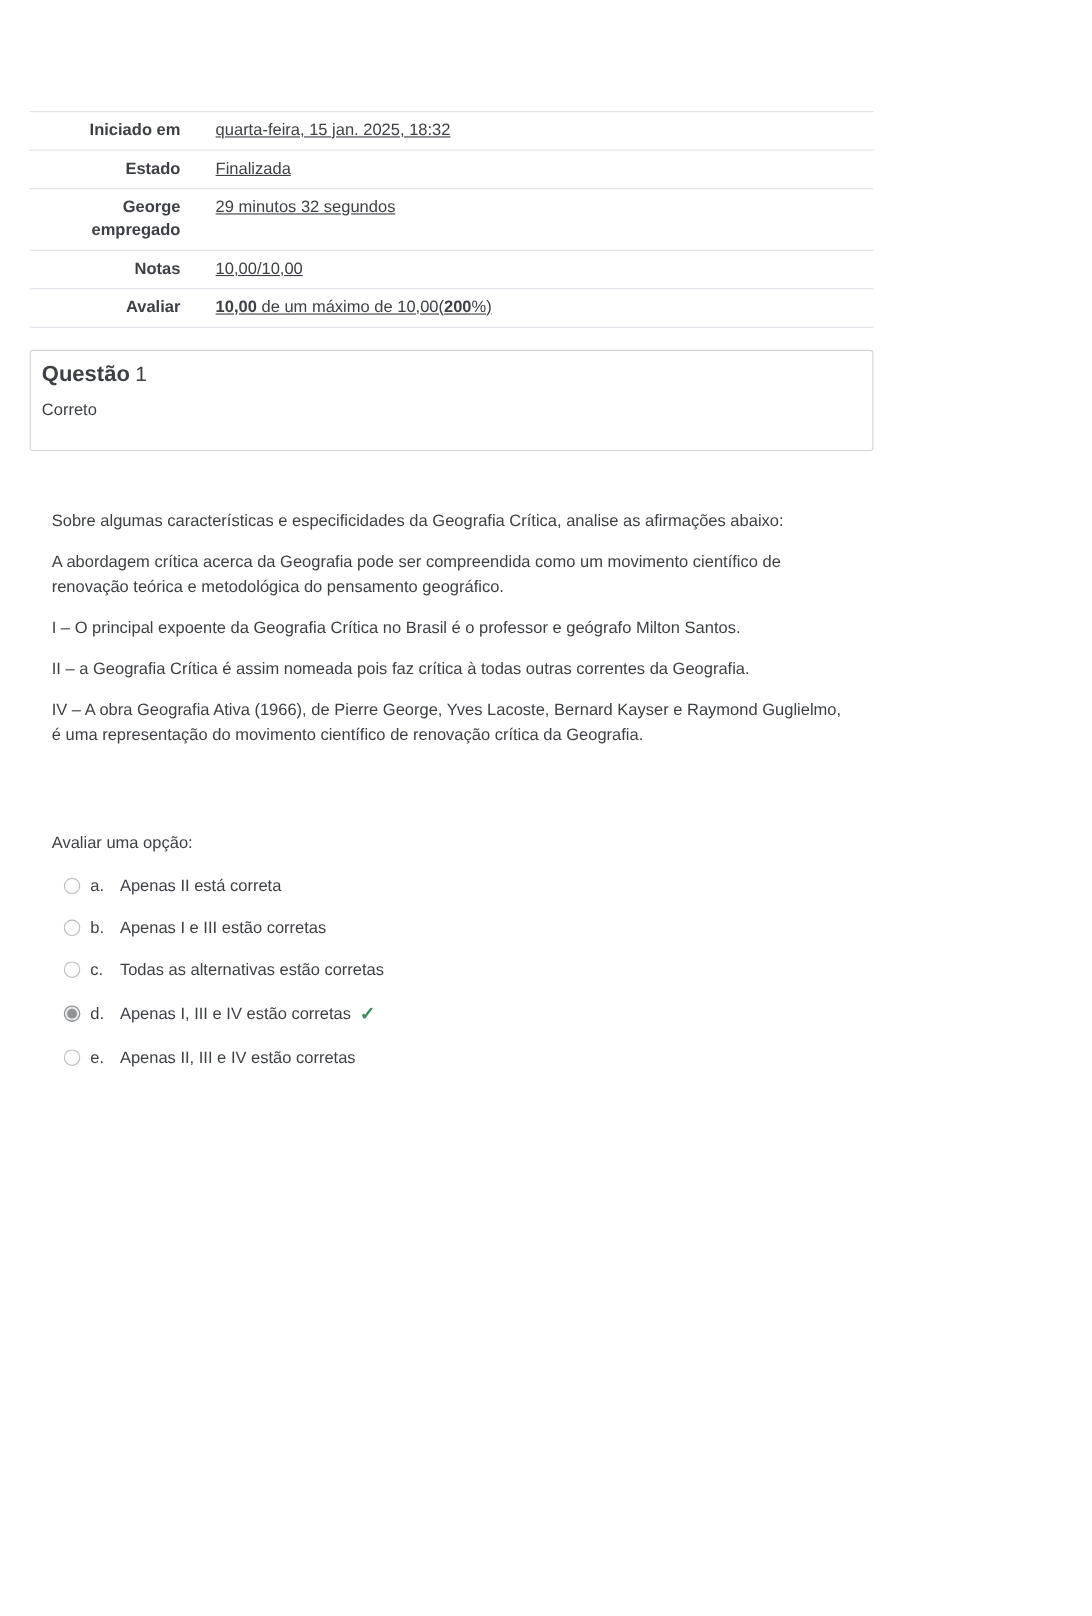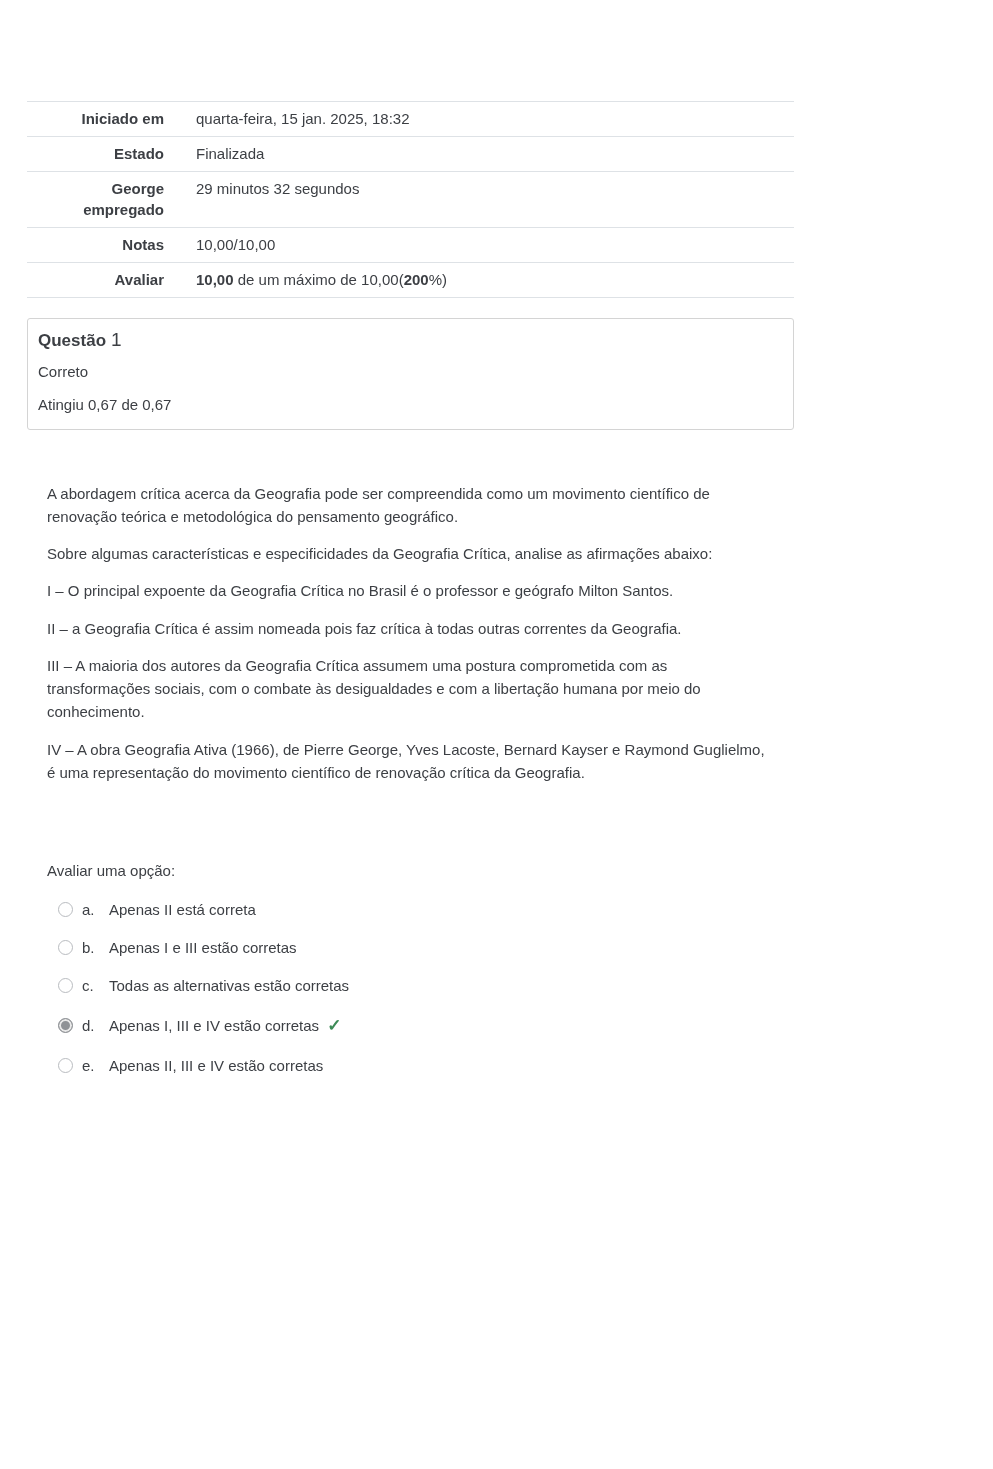--- a/index.html
+++ b/index.html
@@ -12,29 +12,29 @@
   }
   .page { width: 821px; position: relative; padding-top: 101px; }
 
   
   .summary { margin: 0 27px; border-bottom: 1px solid #dee2e6; }
   .srow { display: flex; border-top: 1px solid #dee2e6; padding: 6px 0; align-items: flex-start; }
   .slabel {
     flex: 0 0 153px; padding-right: 16px;
     font-weight: bold; text-align: right; line-height: 1.45;
   }
-  .svalue { flex: 1 1 auto; padding-left: 16px; line-height: 1.45; }
+  .svalue { flex: 1 1 auto; padding-left: 16px; line-height: 1.45; text-decoration: underline; }
 
   
   .qbox {
     margin: 20px 27px 0; border: 1px solid #d4d4d4; border-radius: 3px;
     padding: 10px 10px 14px; 
   }
   .qtitle { margin-bottom: 10px; }
-  .qtitle .qword { font-weight: bold; font-size: 17px; margin-top: 44px; }
+  .qtitle .qword { font-weight: bold; font-size: 20px; margin-top: 44px; }
   .qtitle .qnum { font-size: 19px; font-weight: 500; margin-left: 5px; }
   .qstatus { margin-bottom: 12px; line-height: 1.4; }
   .qpoints { line-height: 1.4; }
 
   
   .qbody { margin: 52px 47px 0; }
   .qbody p { margin: 0 0 14px; line-height: 1.55; max-width: 905px; }
 
   .choose { margin-top: 78px; margin-bottom: 22px; }
 
@@ -77,29 +77,27 @@
       <div class="slabel">Avaliar</div>
       <div class="svalue"><b>10,00</b><span> de um máximo de 10,00(</span><b>200</b><span>%)</span></div>
     </div>
   </div>
 
   <div class="qbox">
     <div class="qtitle">
       <span class="qword">Questão</span><span class="qnum">1</span>
     </div>
     <div class="qstatus">Correto</div>
-    <div class="qpoints">Atingiu 0,67 de 0,67</div>
   </div>
 
   <div class="qbody">
+    <p>Sobre algumas características e especificidades da Geografia Crítica, analise as afirmações abaixo:</p>
     <p>A abordagem crítica acerca da Geografia pode ser compreendida como um movimento científico de renovação teórica e metodológica do pensamento geográfico.</p>
-    <p>Sobre algumas características e especificidades da Geografia Crítica, analise as afirmações abaixo:</p>
     <p>I – O principal expoente da Geografia Crítica no Brasil é o professor e geógrafo Milton Santos.</p>
     <p>II – a Geografia Crítica é assim nomeada pois faz crítica à todas outras correntes da Geografia.</p>
-    <p>III – A maioria dos autores da Geografia Crítica assumem uma postura comprometida com as transformações sociais, com o combate às desigualdades e com a libertação humana por meio do conhecimento.</p>
     <p>IV – A obra Geografia Ativa (1966), de Pierre George, Yves Lacoste, Bernard Kayser e Raymond Guglielmo, é uma representação do movimento científico de renovação crítica da Geografia.</p>
 
     <div class="choose">Avaliar uma opção:</div>
 
     <div class="options">
       <div class="option">
         <span class="radio"></span>
         <span class="letter">a.</span>
         <span class="otext">Apenas II está correta</span>
 

